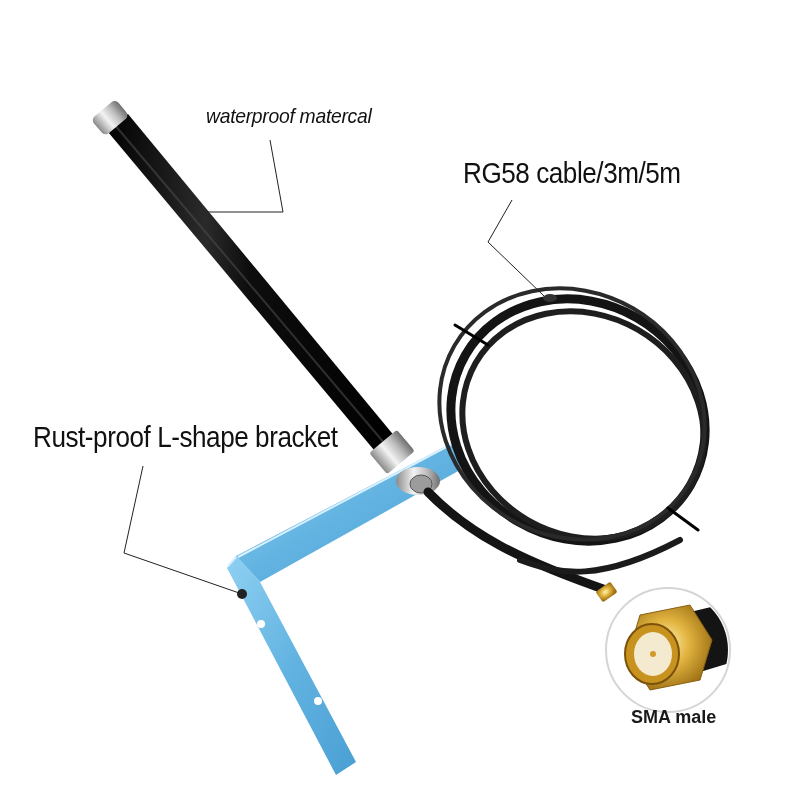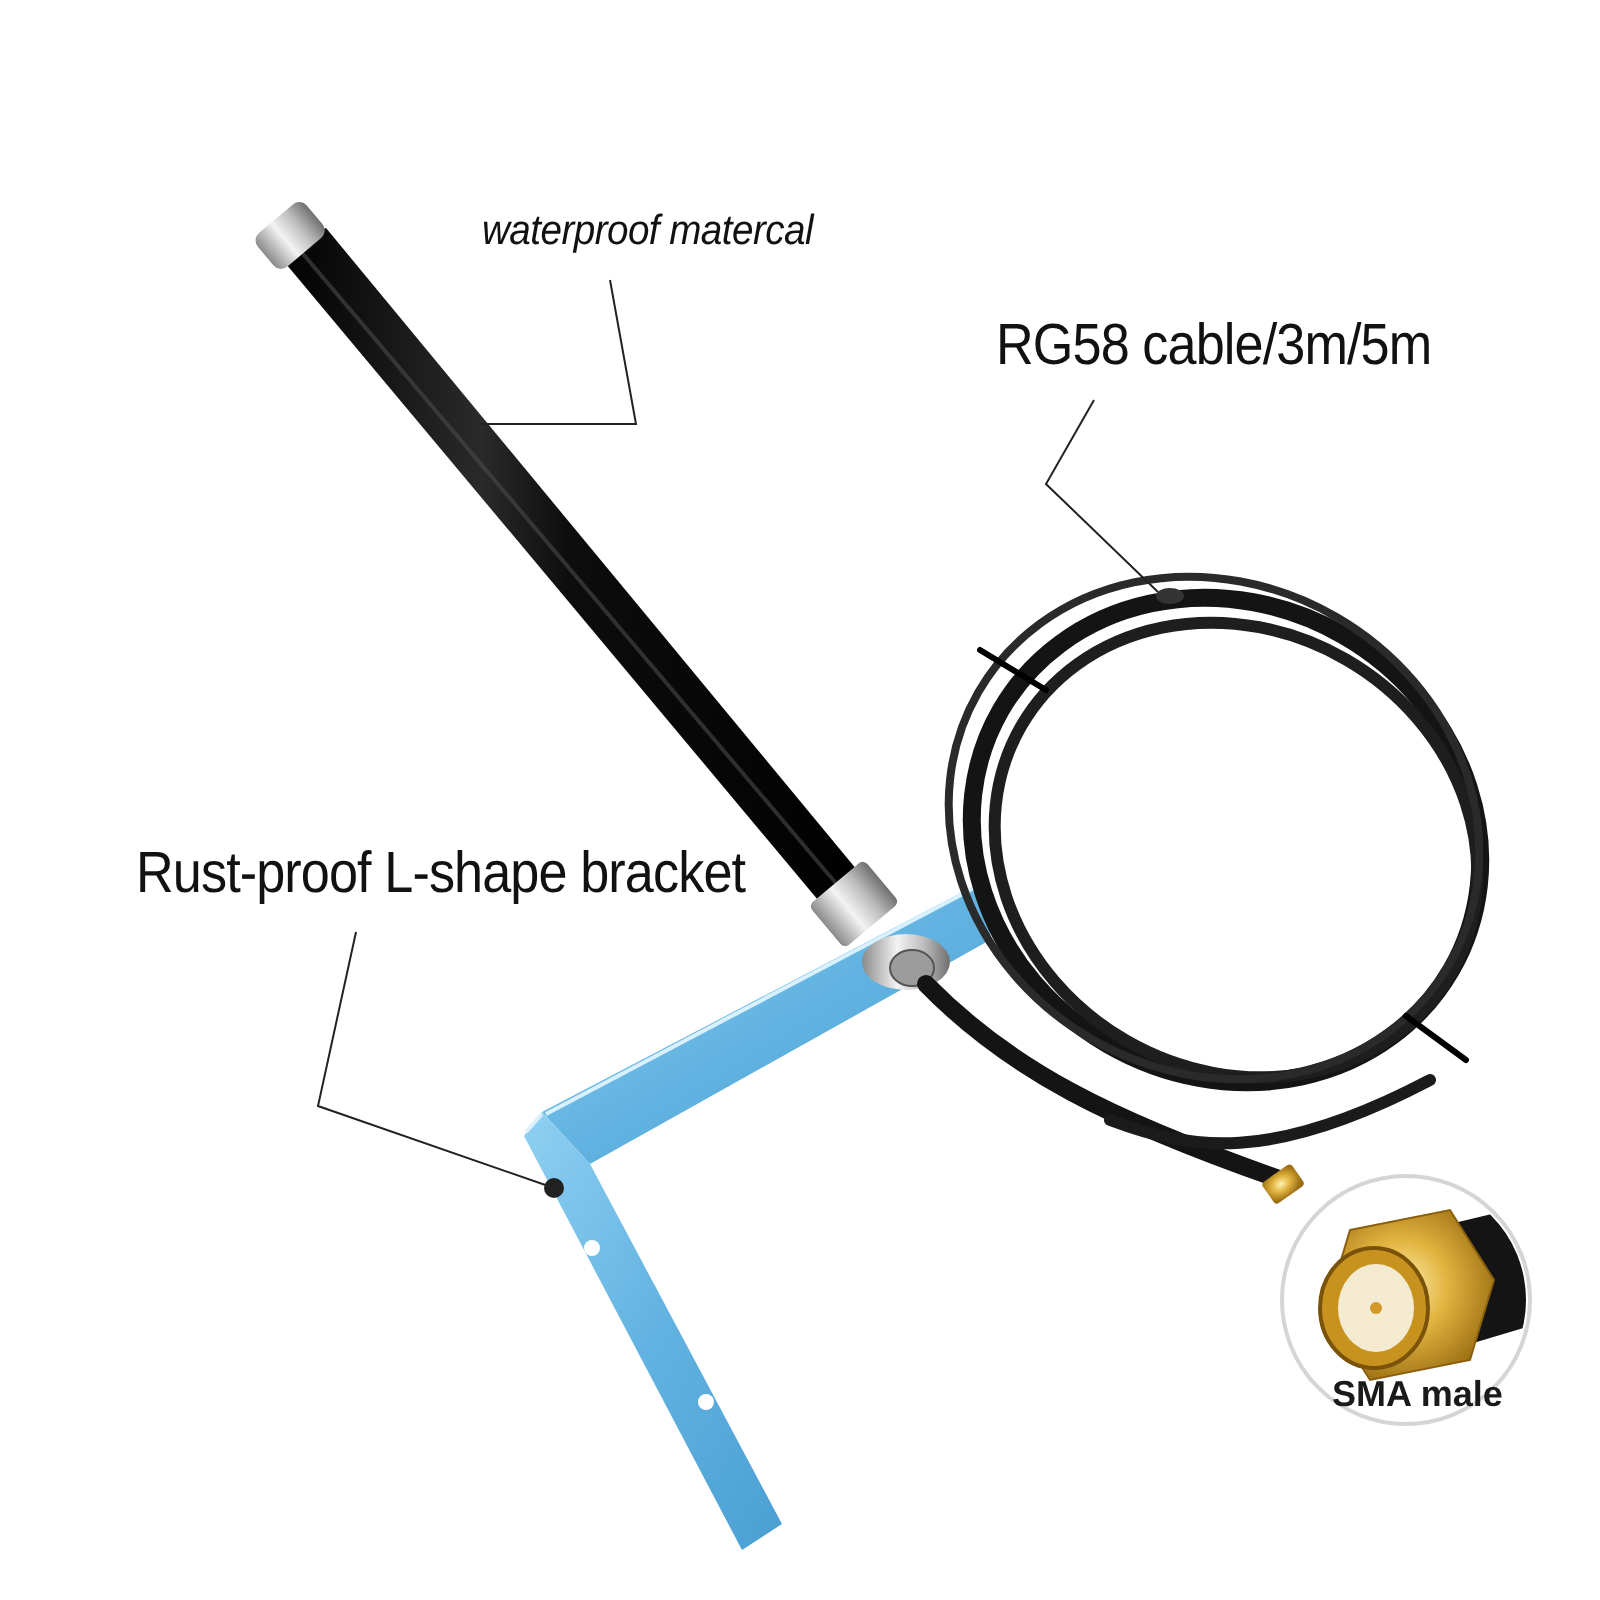--- a/index.html
+++ b/index.html
@@ -1,23 +1,23 @@
 <!DOCTYPE html>
 <html><head>
 <meta charset="utf-8">
 <style>
   html, body { margin: 0; padding: 0; background: #ffffff; }
   body { width: 800px; height: 800px; position: relative; overflow: hidden; font-family: "Liberation Sans", sans-serif; }
-  .stage { position: absolute; left: 0; top: 0; width: 740px; height: 800px; margin-left: 35px; }
+  .stage { position: absolute; left: 0; top: 0; width: 740px; height: 800px; }
   .label { position: absolute; color: #111; white-space: nowrap; }
   .lbl-waterproof { left: 206px; top: 104px; font-size: 21px; font-style: italic; letter-spacing: -0.3px; transform: scaleX(0.92); transform-origin: left top; }
   .lbl-cable { left: 463px; top: 157px; font-size: 29px; letter-spacing: -0.5px; transform: scaleX(0.9); transform-origin: left top; }
   .lbl-custom { left: 548px; top: 199px; font-size: 16px; }
   .lbl-bracket { left: 33px; top: 421px; font-size: 29px; letter-spacing: -0.5px; transform: scaleX(0.9); transform-origin: left top; }
-  .lbl-sma { left: 631px; top: 687px; font-size: 18px; font-weight: bold; color: #1a1a1a; }
+  .lbl-sma { left: 631px; top: 707px; font-size: 18px; font-weight: bold; color: #1a1a1a; }
   svg { position: absolute; left: 0; top: 0; }
 </style>
 </head>
 <body>
 
 <div class="stage">
   <svg width="800" height="800" viewBox="0 0 800 800">
     <defs>
       <linearGradient id="rod" x1="0" y1="0" x2="1" y2="0">
         <stop offset="0" stop-color="#000"></stop>

